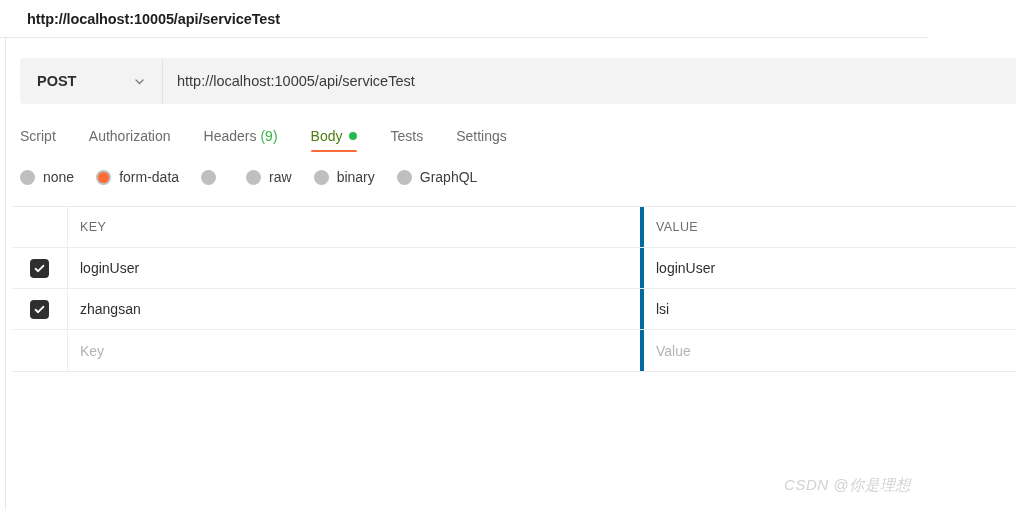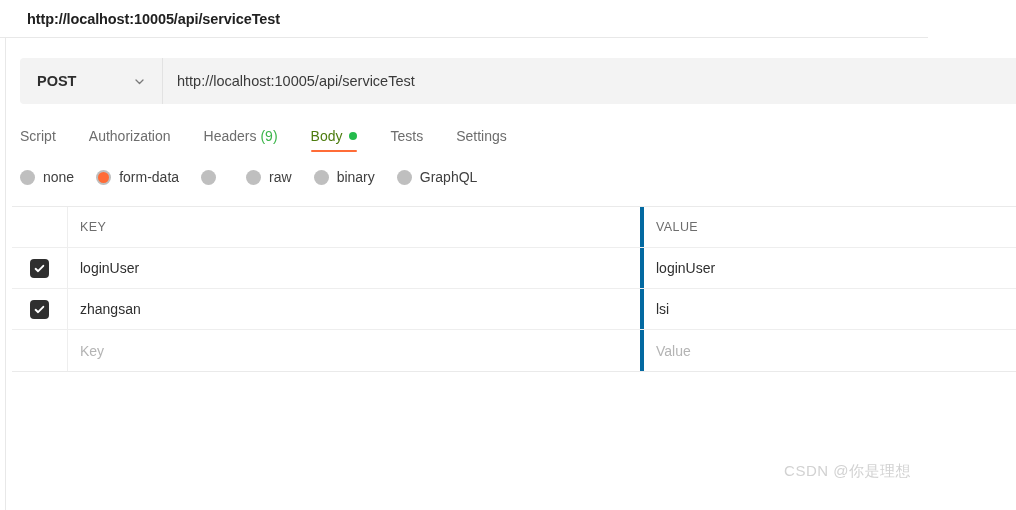--- a/index.html
+++ b/index.html
@@ -249,25 +249,26 @@
     align-items: center;
     justify-content: center;
     cursor: pointer;
   }
   .checkbox svg { display: block; }
 
   
   .watermark {
     position: absolute;
     right: 17px;
-    bottom: 29px;
+    bottom: 15px;
     font-size: 15px;
     color: #d2d2d2;
     letter-spacing: 0.5px;
     user-select: none;
+    font-style: italic;
   }
 </style>
 </head>
 <body>
 
 <div class="app">
 
   <div class="titlebar">
     <span class="titlebar-text">http://localhost:10005/api/serviceTest</span>
   </div>

